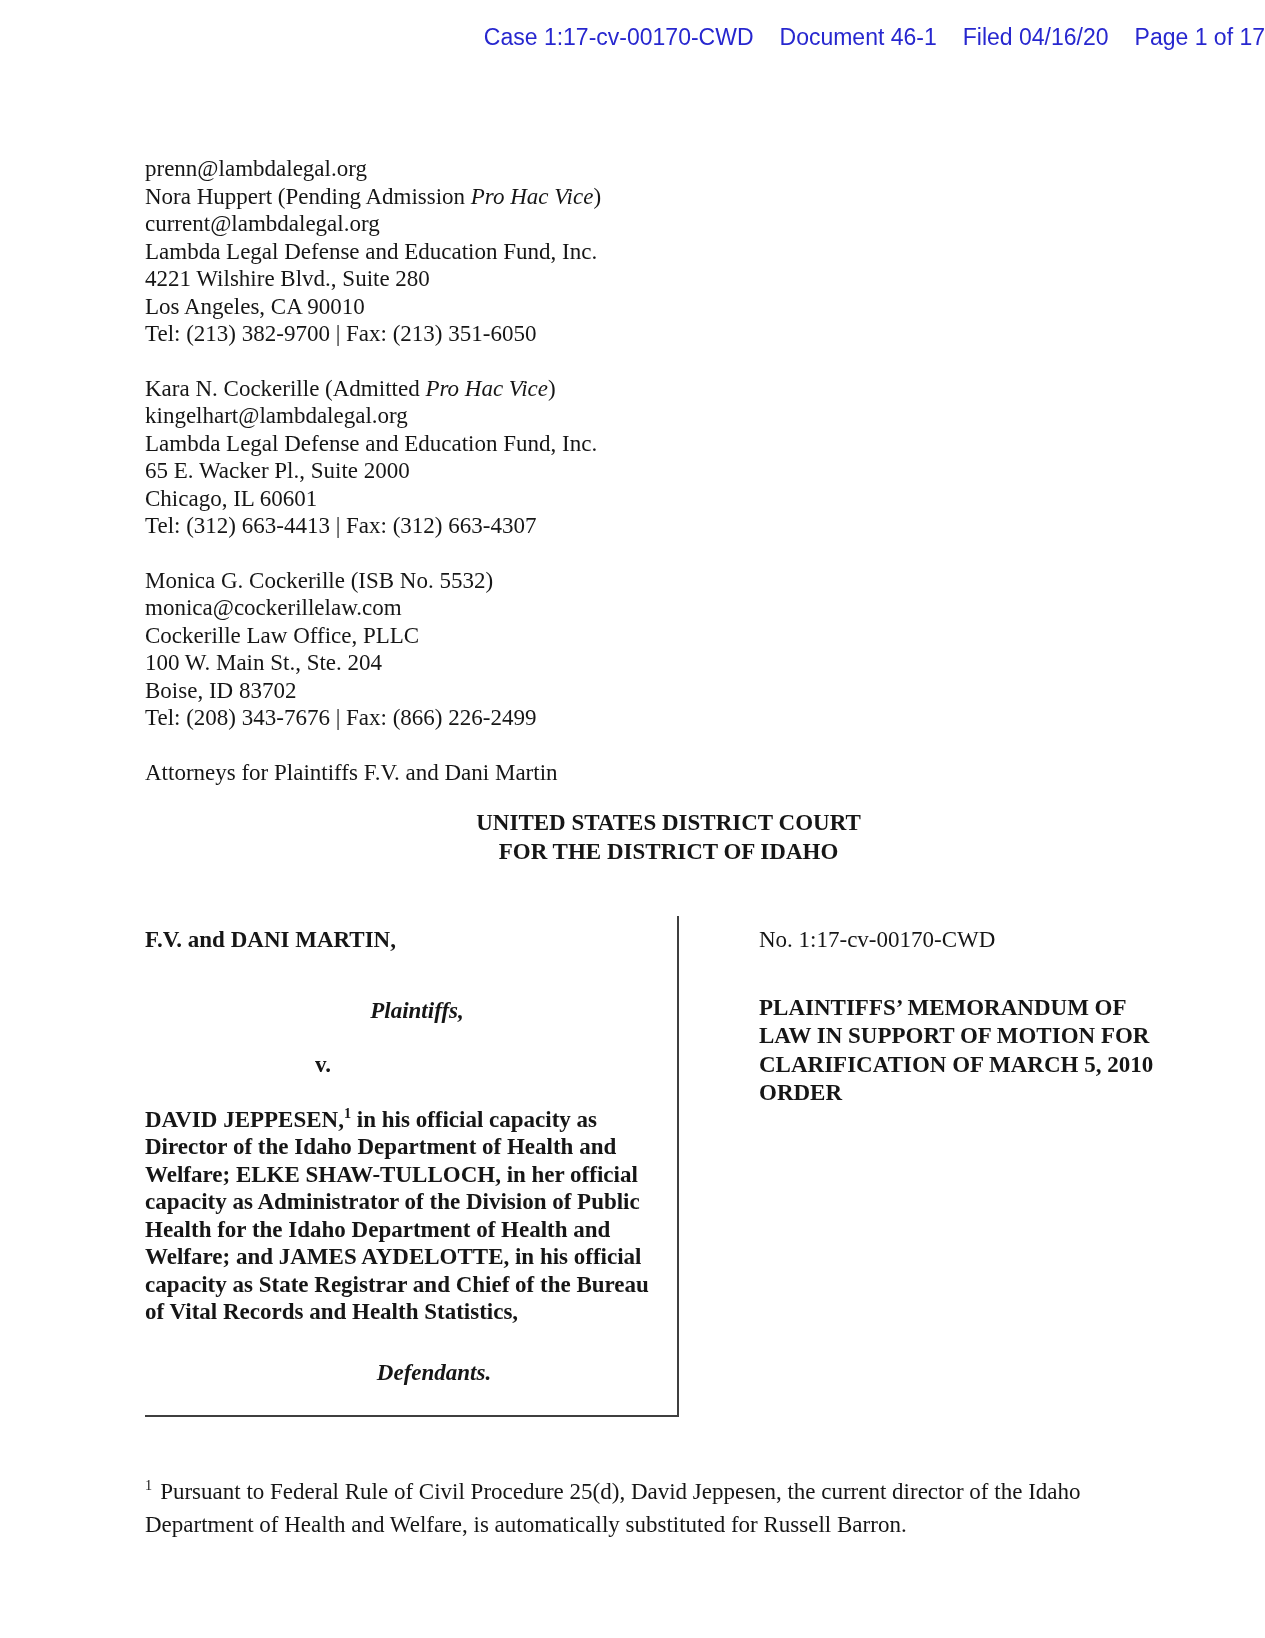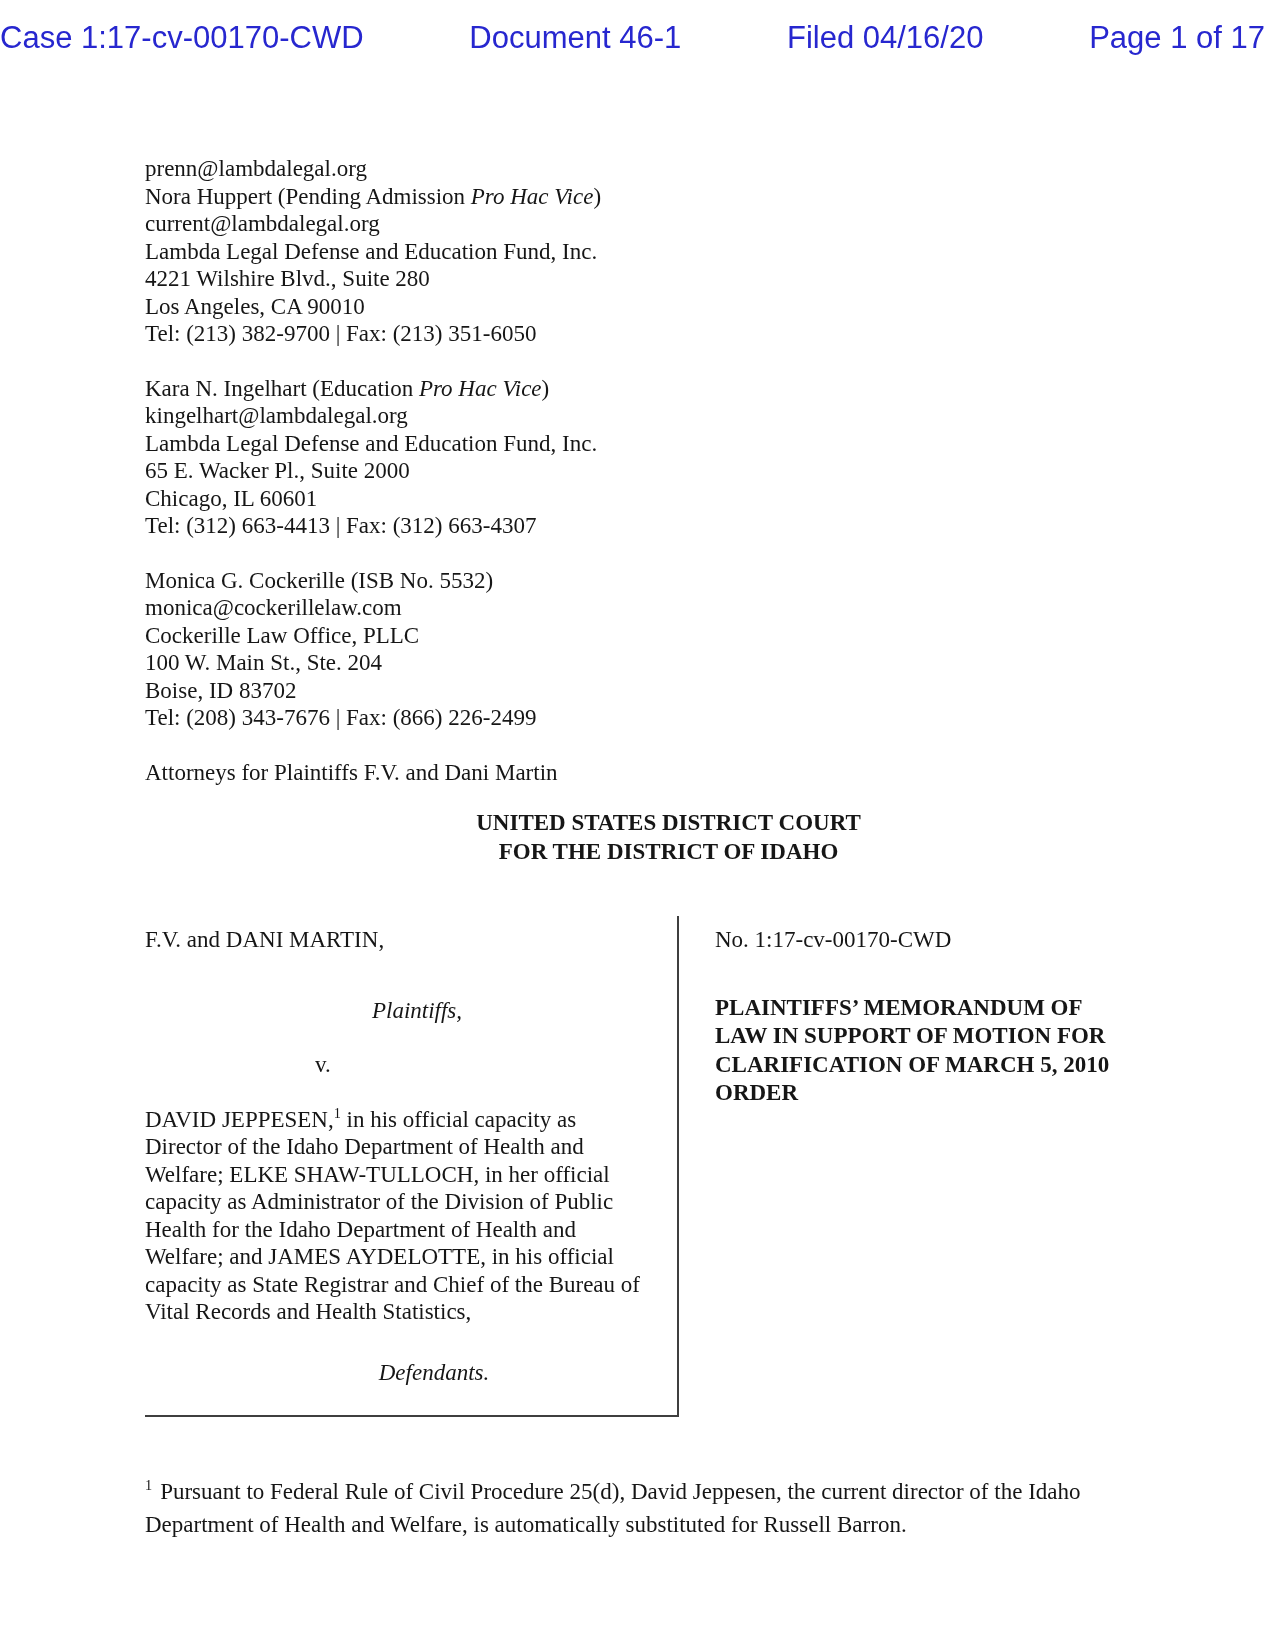--- a/index.html
+++ b/index.html
@@ -14,46 +14,48 @@
     margin:0 auto;
     background:#ffffff;
     font-family:"Liberation Serif", serif;
     font-size:23px;
     line-height:27.5px;
     color:var(--body-text);
     overflow:hidden;
   }
   .pacer-header{
     position:absolute;top:24px;left:0;right:0;
-    display:flex;justify-content:space-between;gap:26px;
+    display:flex;justify-content:flex-end;gap:26px;
     font-family:"Liberation Sans", sans-serif;
-    font-size:31px;
+    font-size:23px;
     color:var(--pacer-blue);
     white-space:nowrap;
   }
   .content{
     position:absolute;top:155px;left:145px;width:1047px;
   }
   .attorney-block{margin:0 0 27px 0;}
   .attorney-block .line{white-space:nowrap;}
   .attorneys-for{margin:0 0 22px 0;}
   .court-heading{
     text-align:center;font-weight:bold;line-height:29px;
     margin:0 0 50px 0;
   }
   .caption-box{display:flex;align-items:stretch;}
   .caption-left{
     width:534px;box-sizing:border-box;
     border-right:2px solid var(--rule);
     border-bottom:2px solid var(--rule);
     padding:10px 22px 29px 0;
+    font-weight:bold;
   }
   .caption-right{
     flex:1;box-sizing:border-box;
     padding:10px 0 0 36px;
+    margin-left:44px;
   }
   .party-names{margin:0;}
   .party-label{font-style:italic;text-align:center;}
   .plaintiffs-label{margin:43px 0 0 34px;}
   .versus{margin:27px 0 0 0;padding-left:170px;}
   .defendants-text{margin:27px 0 0 0;}
   .defendants-label{margin:33px 0 0 68px;}
   sup.fn-ref{
     font-size:0.62em;line-height:0;vertical-align:super;
   }
@@ -84,21 +86,21 @@
         <div class="attorney-block">
           <div class="line"><span>prenn@lambdalegal.org</span></div>
           <div class="line"><span>Nora Huppert (Pending Admission </span><span class="italic">Pro Hac Vice</span><span>)</span></div>
           <div class="line"><span>current@lambdalegal.org</span></div>
           <div class="line"><span>Lambda Legal Defense and Education Fund, Inc.</span></div>
           <div class="line"><span>4221 Wilshire Blvd., Suite 280</span></div>
           <div class="line"><span>Los Angeles, CA 90010</span></div>
           <div class="line"><span>Tel: (213) 382-9700 | Fax: (213) 351-6050</span></div>
         </div>
         <div class="attorney-block">
-          <div class="line"><span>Kara N. Ingelhart (Education </span><span class="italic">Pro Hac Vice</span><span>)</span></div>
+          <div class="line"><span>Kara N. Cockerille (Admitted </span><span class="italic">Pro Hac Vice</span><span>)</span></div>
           <div class="line"><span>kingelhart@lambdalegal.org</span></div>
           <div class="line"><span>Lambda Legal Defense and Education Fund, Inc.</span></div>
           <div class="line"><span>65 E. Wacker Pl., Suite 2000</span></div>
           <div class="line"><span>Chicago, IL 60601</span></div>
           <div class="line"><span>Tel: (312) 663-4413 | Fax: (312) 663-4307</span></div>
         </div>
         <div class="attorney-block">
           <div class="line"><span>Monica G. Cockerille (ISB No. 5532)</span></div>
           <div class="line"><span>monica@cockerillelaw.com</span></div>
           <div class="line"><span>Cockerille Law Office, PLLC</span></div>

